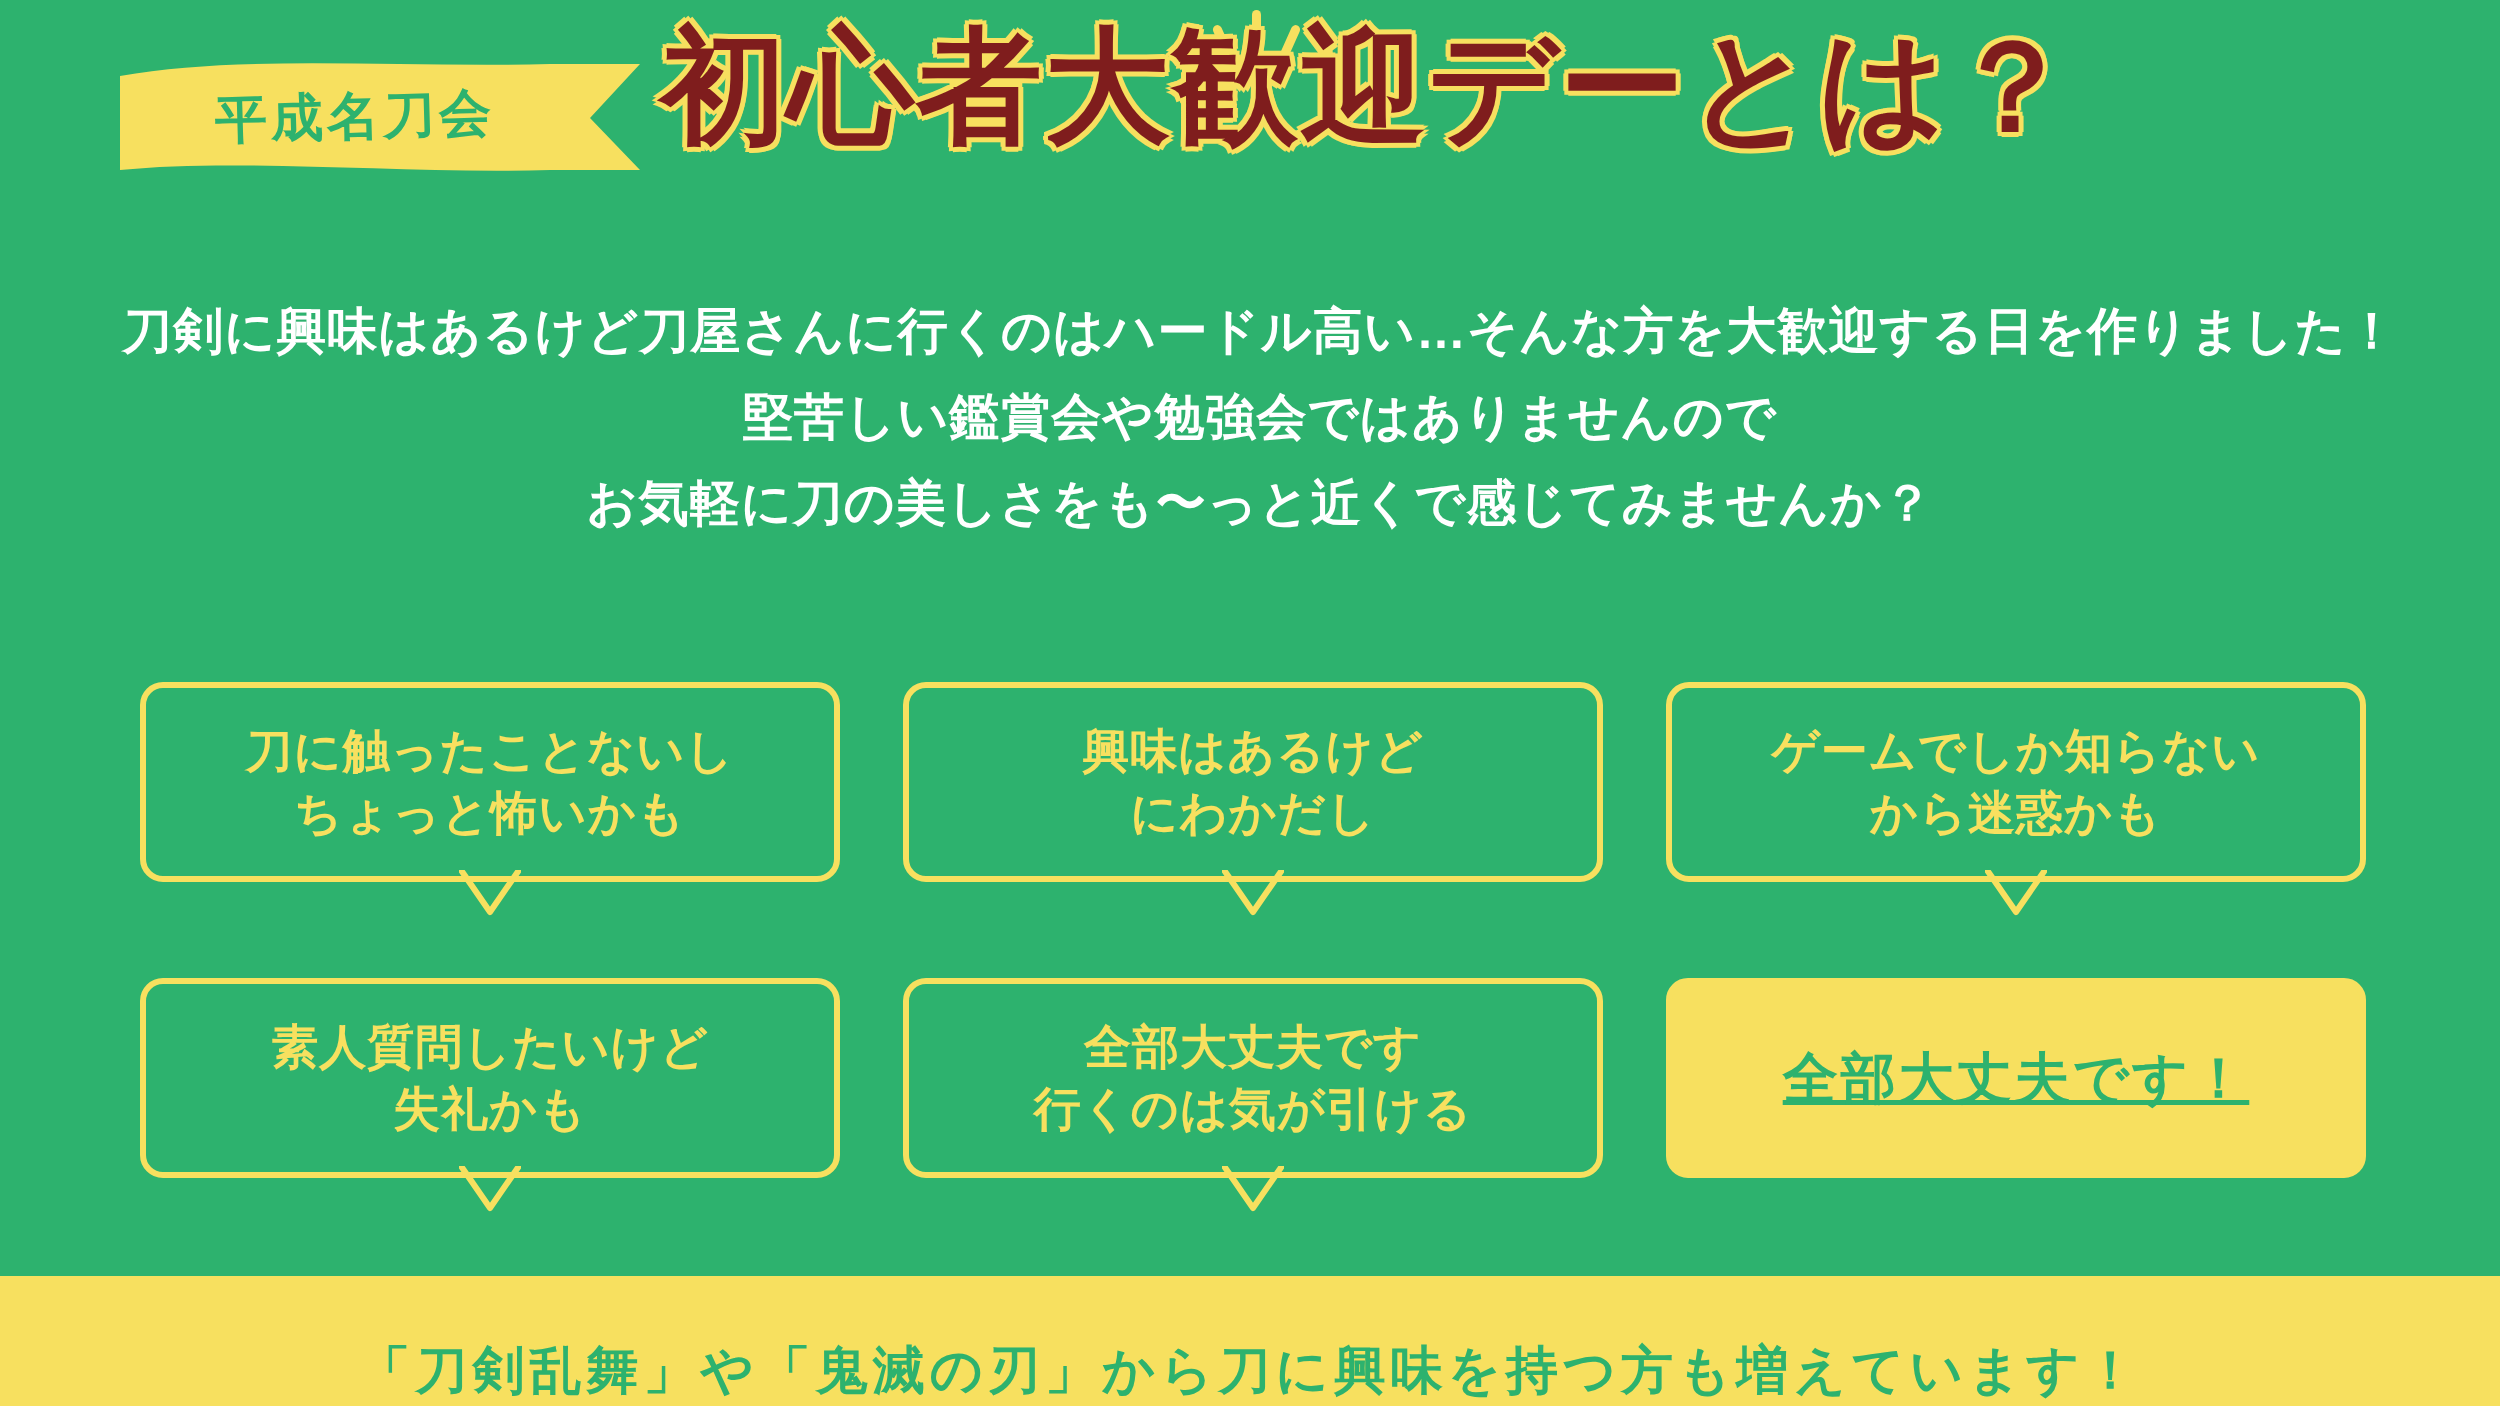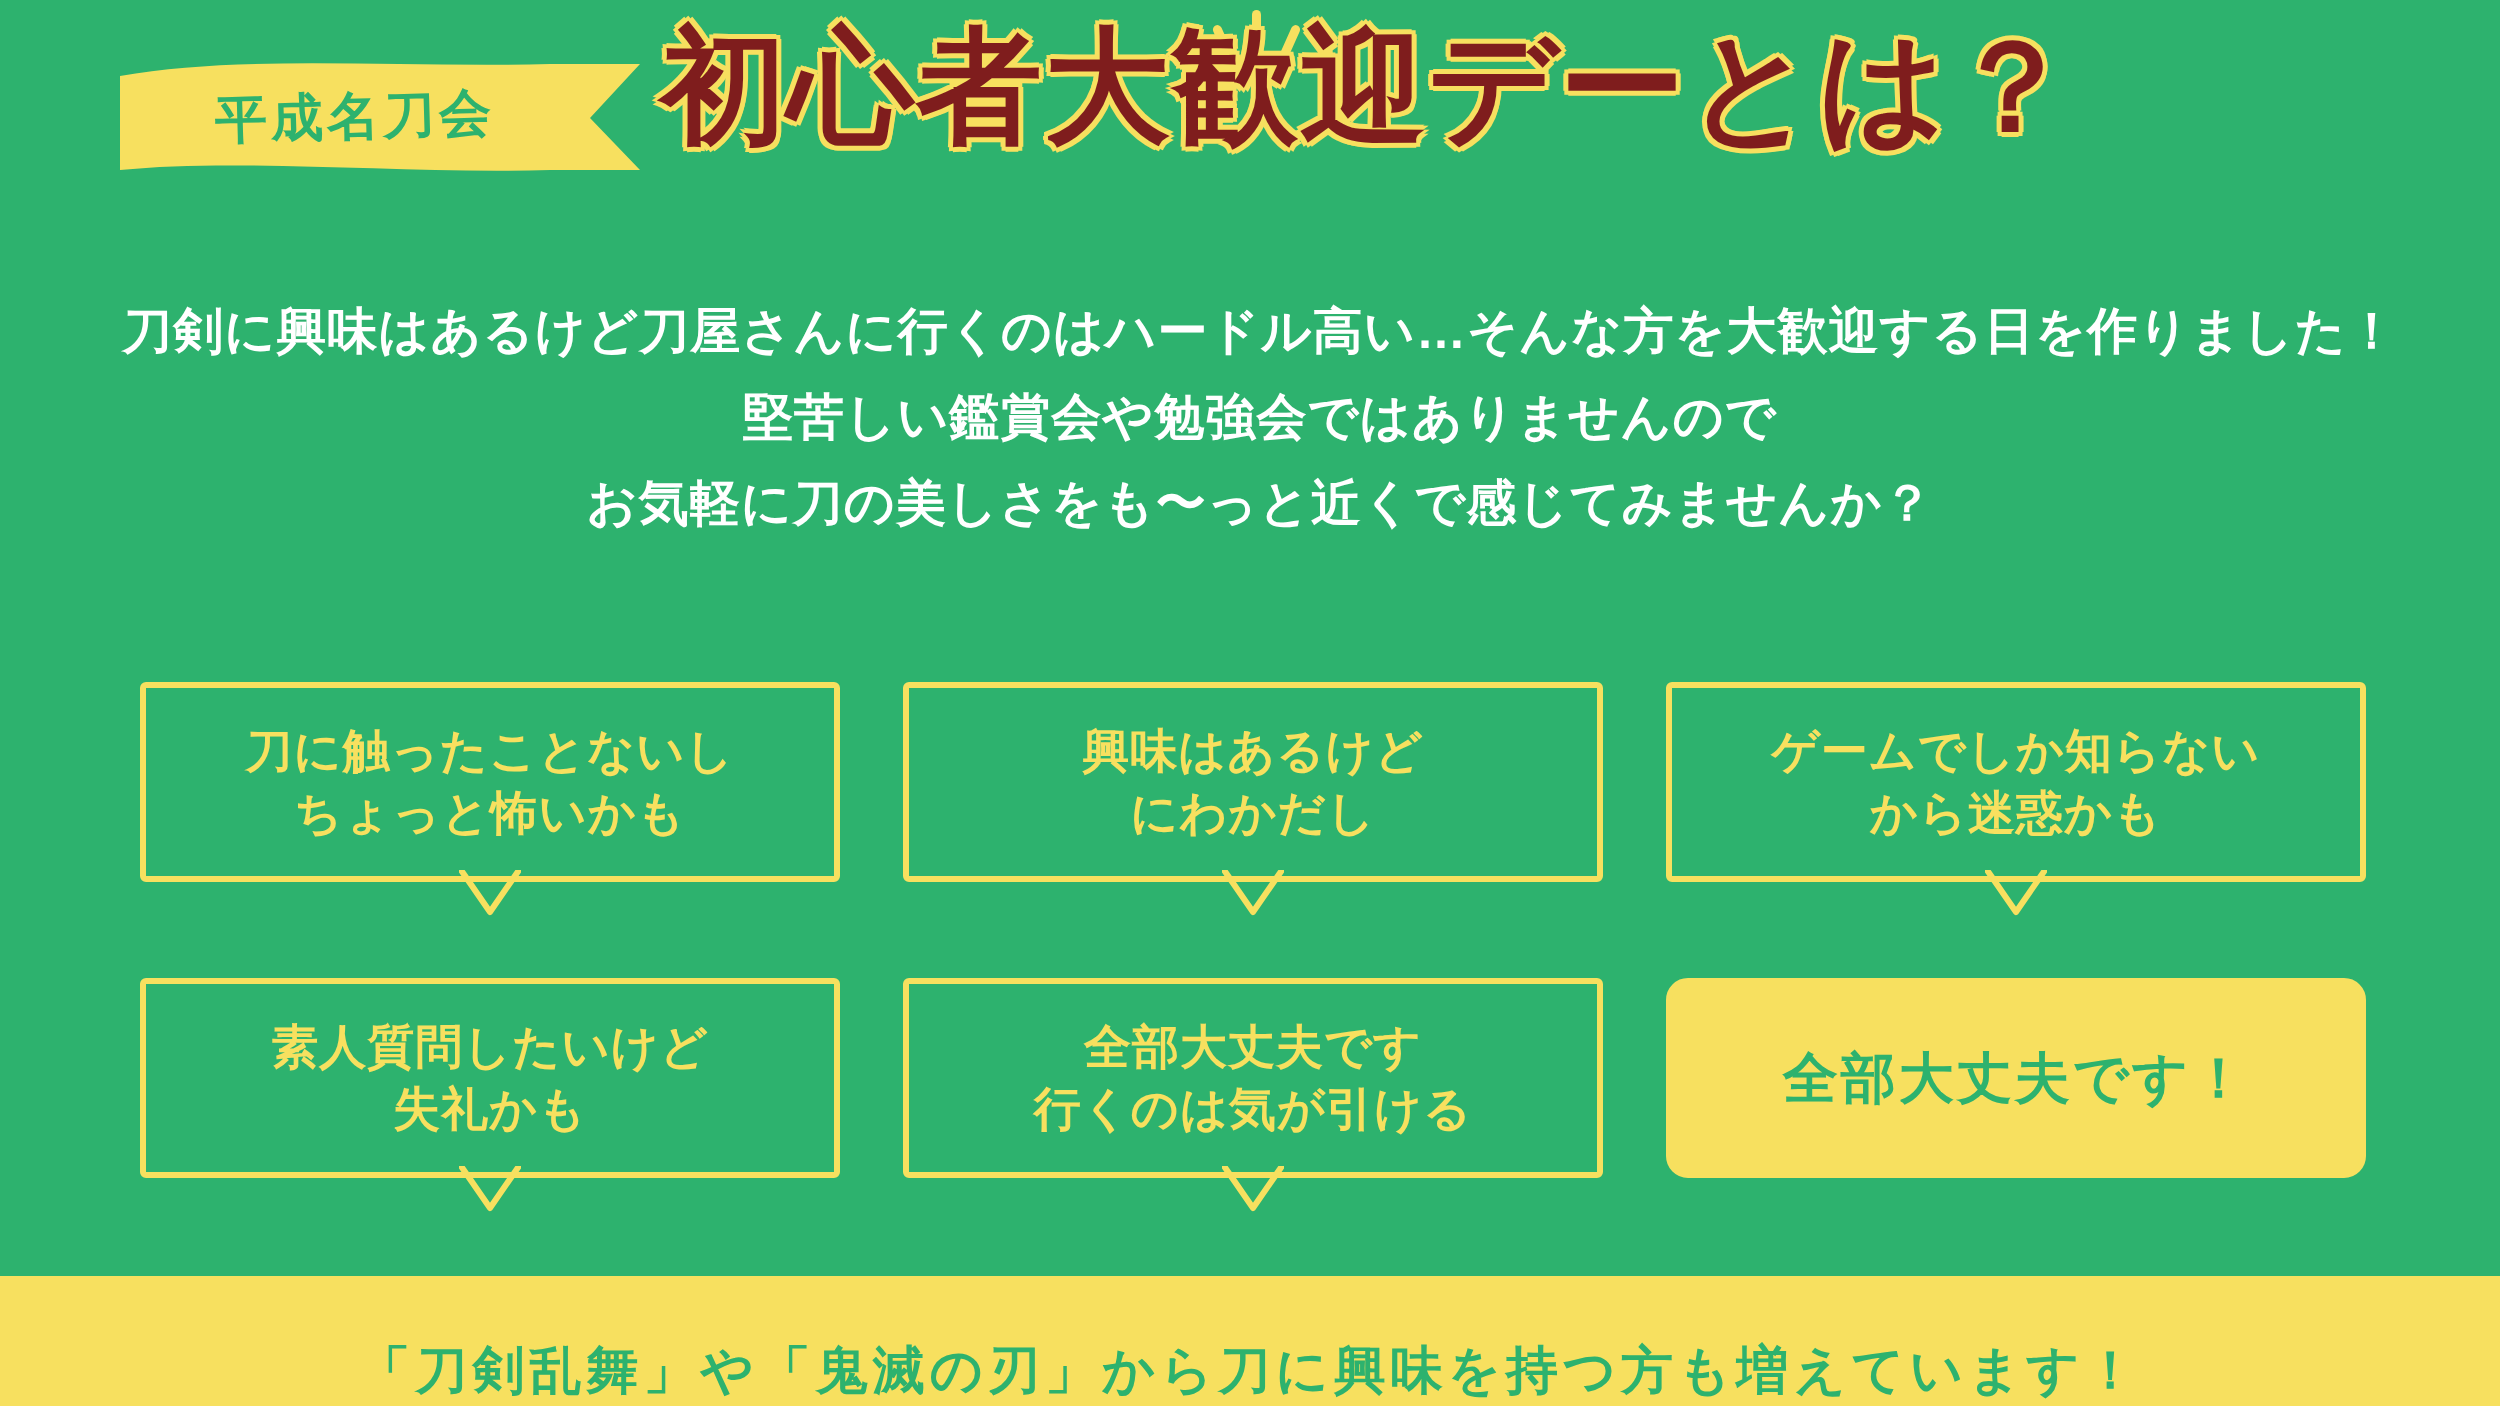--- a/index.html
+++ b/index.html
@@ -121,21 +121,21 @@
     display: grid;
     grid-template-columns: repeat(3, 700px);
     grid-template-rows: 200px 200px;
     column-gap: 63px;
     row-gap: 96px;
   }
 
   .bubble {
     position: relative;
     border: 6px solid #F7E05F;
-    border-radius: 6px;
+    border-radius: 23px;
     display: flex;
     flex-direction: column;
     align-items: center;
     justify-content: center;
     color: #F7E05F;
     background: transparent;
   }
 
   .bubble .btext {
     font-size: 47px;
@@ -154,20 +154,21 @@
     width: 62px;
     height: 46px;
   }
   .tail svg { display: block; }
 
   .bubble.filled {
     background: #F7E05F;
     border-color: #F7E05F;
     color: #2DB26E;
     border-radius: 22px;
+    text-decoration: underline;
   }
   .bubble.filled .btext {
     font-size: 55px;
     letter-spacing: 3px;
   }
 
   
   .footer-banner {
     position: absolute;
     left: 0;

